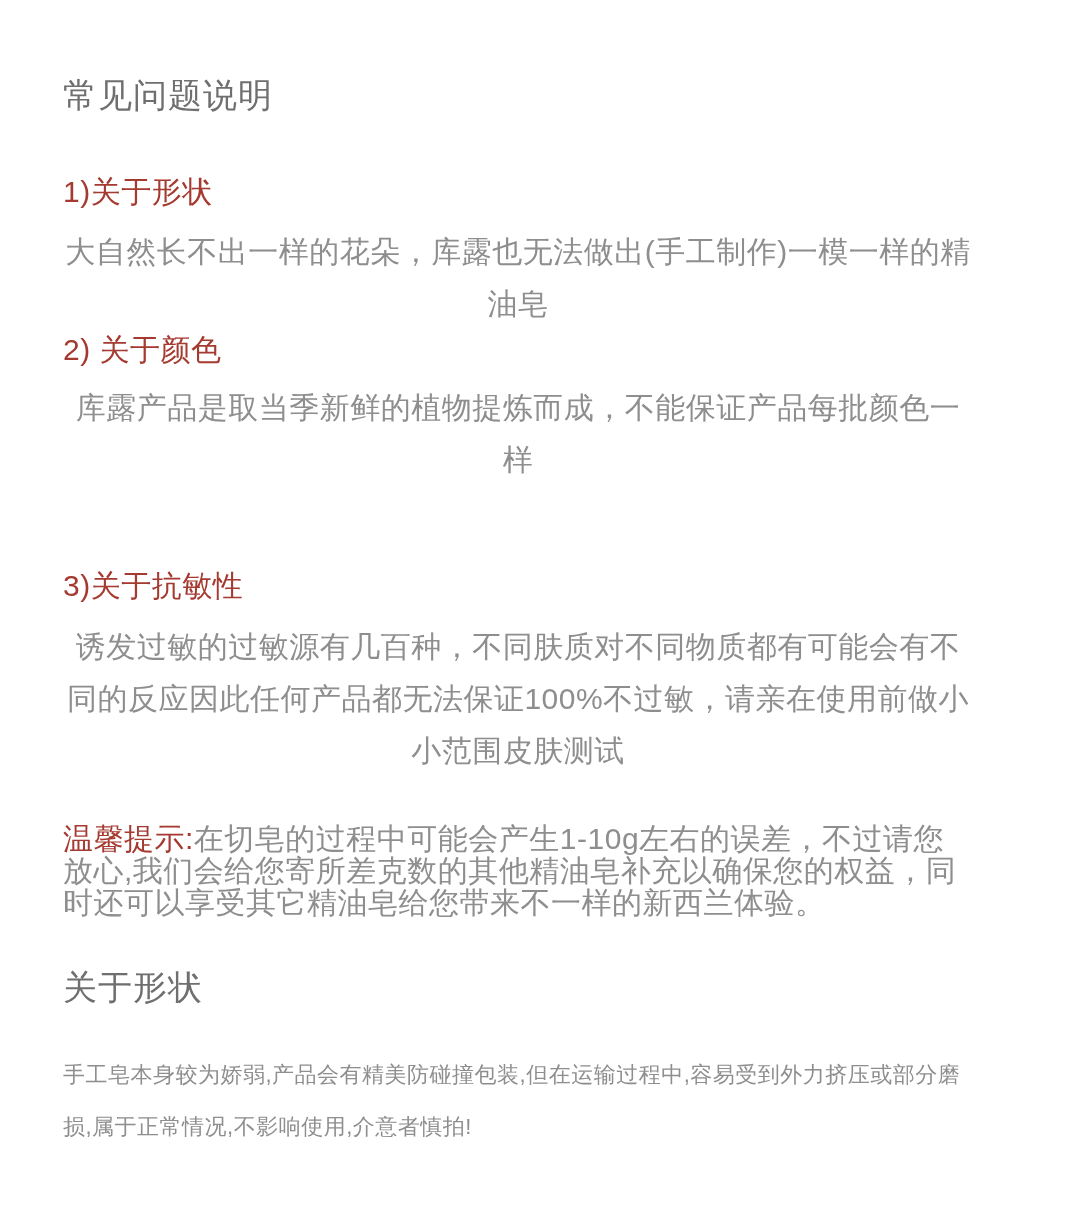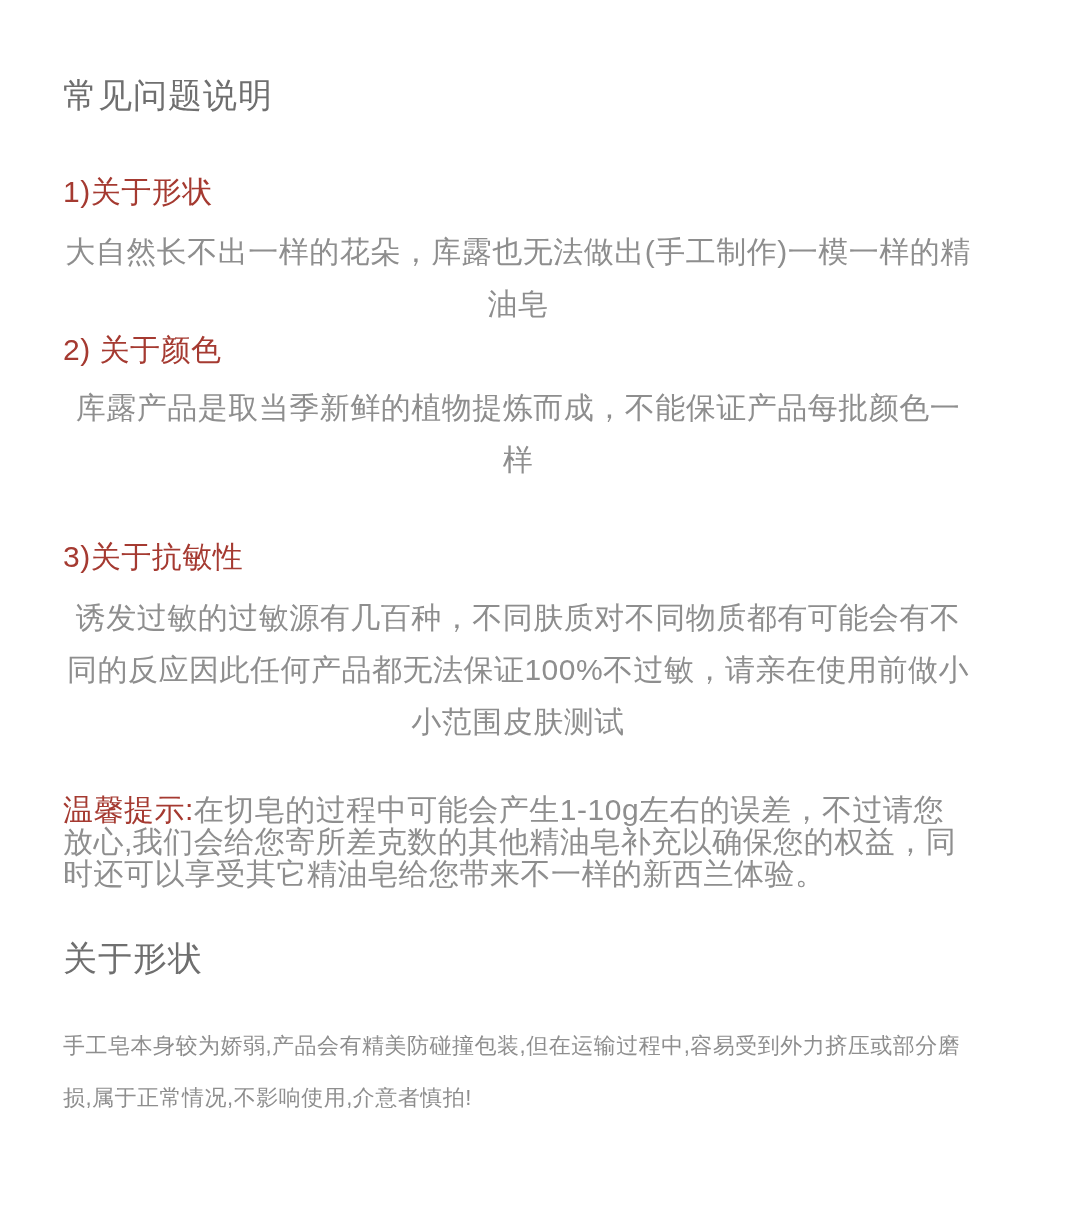--- a/index.html
+++ b/index.html
@@ -43,21 +43,21 @@
     line-height: 52px;
     font-weight: 400;
     color: #8e8e8e;
     margin: 14px 0 0 0;
     letter-spacing: 0.5px;
     text-align: center;
   }
   .sec-1 { margin-top: 0; }
   .sec-2 { }
   .sec-2 .faq-body { margin-top: 12px; }
-  .sec-3 { margin-top: 51px; }
+  .sec-3 { margin-top: 80px; }
   .sec-3 .faq-body { margin-top: 15px; }
   .notice {
     font-size: 30px;
     line-height: 32px;
     margin: 46px 0 0 0;
     letter-spacing: 0.5px;
   }
   .notice .notice-label { color: #a53a31; }
   .notice .notice-text  { color: #8e8e8e; }
   .shipping-title {

